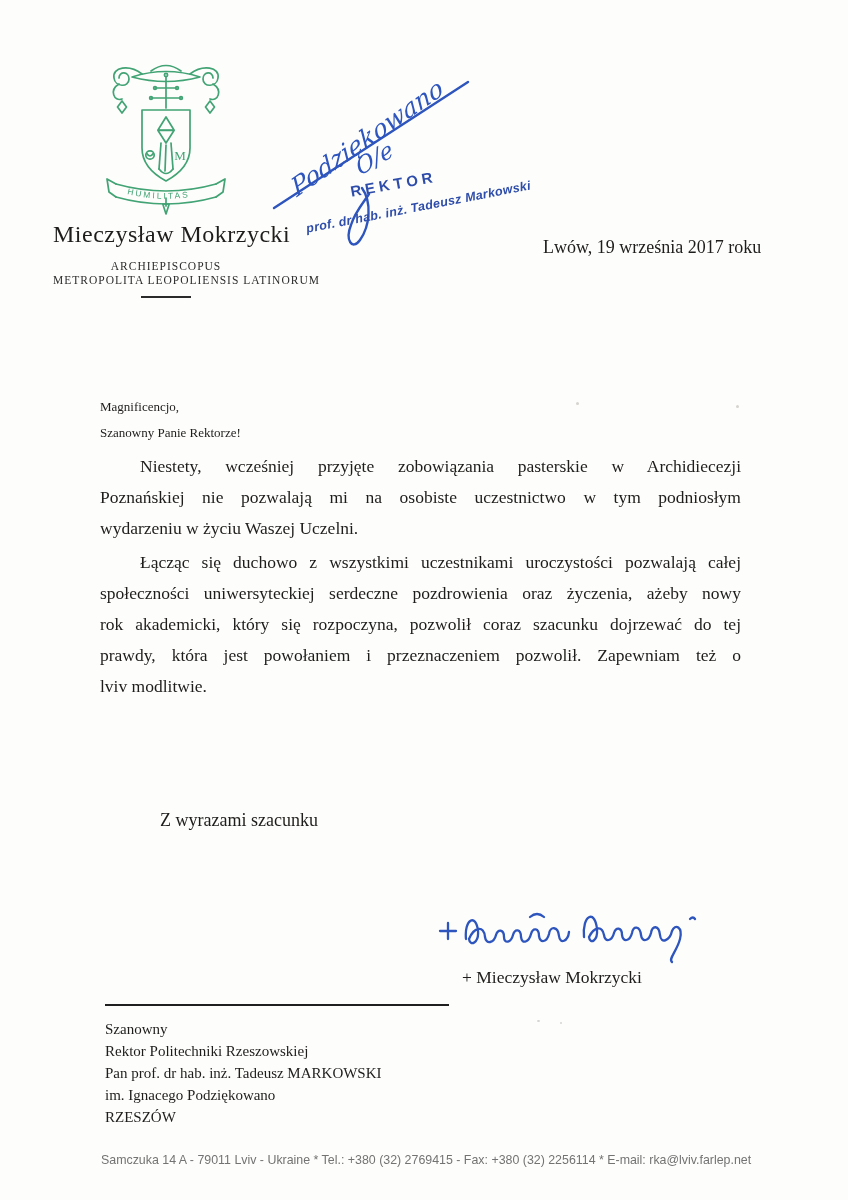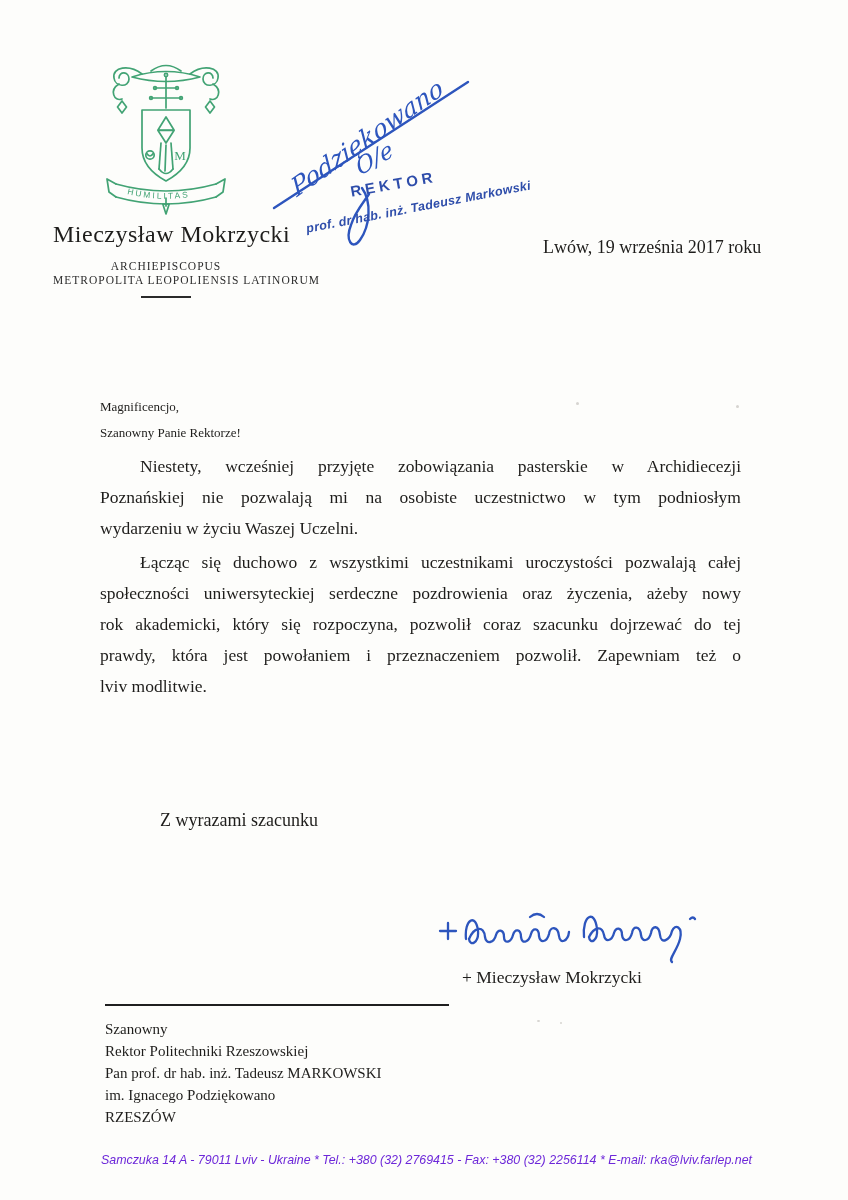--- a/index.html
+++ b/index.html
@@ -45,21 +45,21 @@
   .closing{position:absolute;left:148px;top:810px;font-size:18px;margin-left:12px;}
   
   .signature{position:absolute;left:432px;top:893px;width:280px;}
   .sig-strokes{display:block;}
   .sig-typed{margin:-8px 0 16px 30px;font-size:17.5px;white-space:nowrap;}
   .ink-stroke{stroke:var(--ink-blue);fill:none;stroke-linecap:round;stroke-linejoin:round;}
   
   .recipient{position:absolute;left:105px;top:1004px;width:344px;border-top:2px solid #1f1f1f;padding-top:12px;}
   .rcp-line{font-size:15px;line-height:22px;white-space:nowrap;}
   
-  .footer{position:absolute;left:101px;top:1153px;width:680px;font-family:"Liberation Sans",sans-serif;font-size:12.4px;color:#6d28d9;white-space:nowrap;font-style:italic;}
+  .footer{position:absolute;left:101px;top:1153px;width:680px;font-family:"Liberation Sans",sans-serif;font-size:12.4px;color:#737373;white-space:nowrap;}
   
   .speck{position:absolute;border-radius:50%;background:#d6d4d0;}
 </style>
 </head>
 <body>
 
 <div class="page">
 
   <header class="letterhead">
     <svg class="crest" width="140" height="157" viewBox="0 0 140 157" aria-hidden="true">

